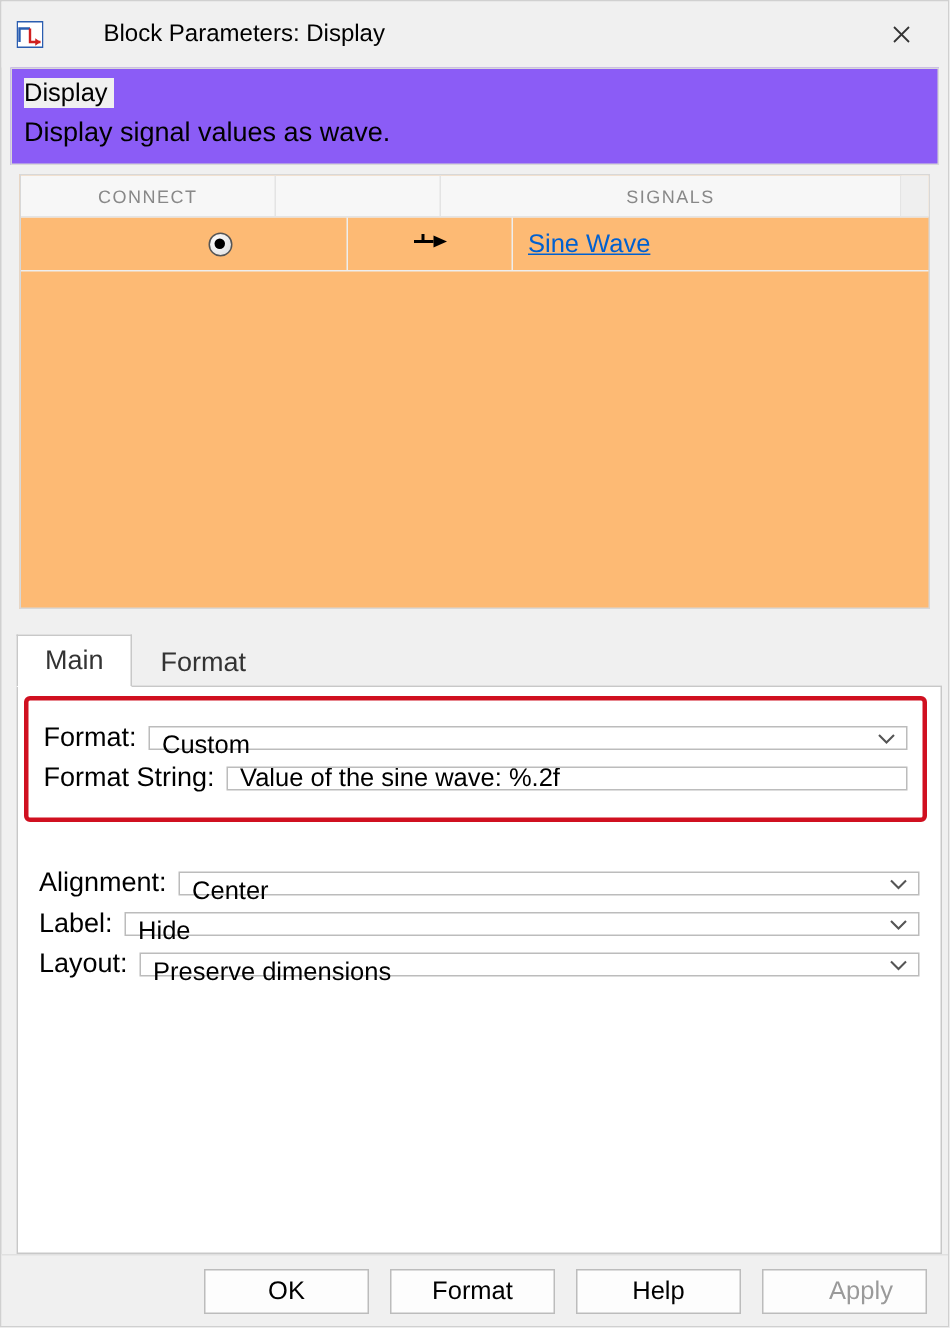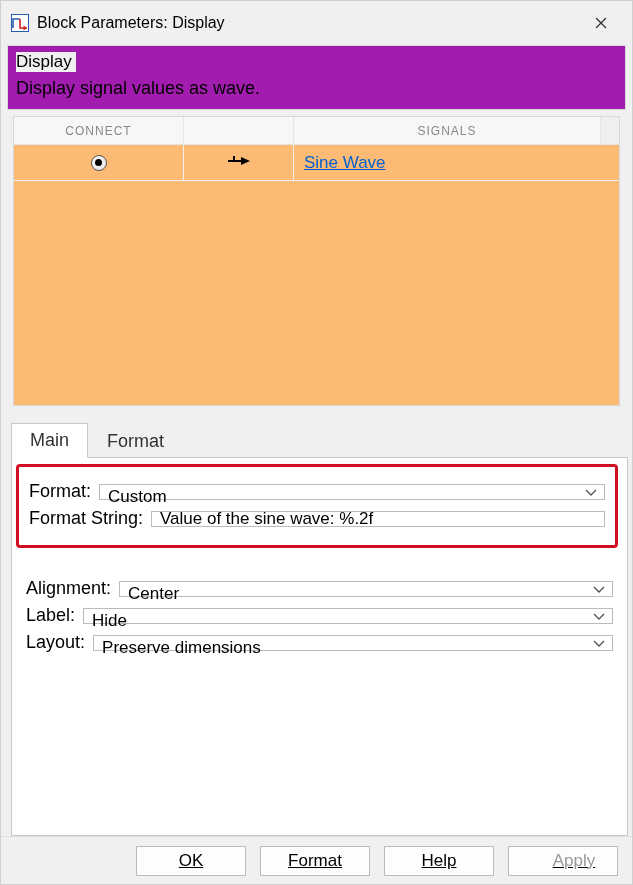--- a/index.html
+++ b/index.html
@@ -14,20 +14,21 @@
     width: 633px; height: 885px;
     background: #f0f0f0;
     display: flex; flex-direction: column;
     border: 1px solid #d0d0d0;
   }
   .titlebar {
     height: 44px;
     display: flex; align-items: center;
     padding: 0 8px 0 10px;
     background: #f0f0f0;
+    gap: 32px;
   }
   .titlebar .app-icon {
     width: 18px; height: 18px;
     margin-right: 8px;
     display: inline-flex; align-items: center; justify-content: center;
   }
   .titlebar .title {
     font-size: 16px;
     flex: 1;
   }
@@ -35,21 +36,21 @@
     width: 46px; height: 32px;
     display: flex; align-items: center; justify-content: center;
     color: #333;
   }
   .titlebar .close svg { width: 12px; height: 12px; }
 
   .desc-box {
     margin: 0 6px 6px 6px;
     border: 1px solid #d8d8d8;
     border-top: 1px solid #d8d8d8;
-    background: #a21caf;
+    background: #8b5cf6;
     padding: 8px 8px 10px 8px;
     position: relative;
   }
   .desc-box .legend {
     font-size: 17px;
     margin-top: -18px;
     background: #f0f0f0;
     display: inline-block;
     padding: 0 4px 0 0;
   }
@@ -82,20 +83,21 @@
   .col-connect { width: 170px; }
   .col-icon    { width: 110px; }
   .col-signal  { flex: 1; }
   .col-scroll  { width: 18px; background: #efefef; }
 
   .signals-row {
     display: flex;
     height: 36px;
     border-bottom: 1px solid #eee;
     align-items: flex-end;
+    padding-left: 48px;
   }
   .signals-row .cell {
     height: 100%;
     display: flex; align-items: center; justify-content: center;
     border-right: 1px solid #eee;
   }
   .signals-row .cell:last-child { border-right: none; justify-content: flex-start; padding-left: 10px; }
   .radio-dot {
     width: 16px; height: 16px; border-radius: 50%;
     border: 1px solid #555;
@@ -191,21 +193,20 @@
 
   .button-bar {
     height: 48px;
     display: flex;
     justify-content: flex-end;
     align-items: center;
     gap: 14px;
     padding: 0 14px;
     background: #f0f0f0;
     border-top: 1px solid #e0e0e0;
-    text-decoration: underline;
   }
   .btn {
     min-width: 110px;
     height: 30px;
     border: 1px solid #bcbcbc;
     background: #fdfdfd;
     font-size: 17px;
     font-family: inherit;
     cursor: default;
   }

